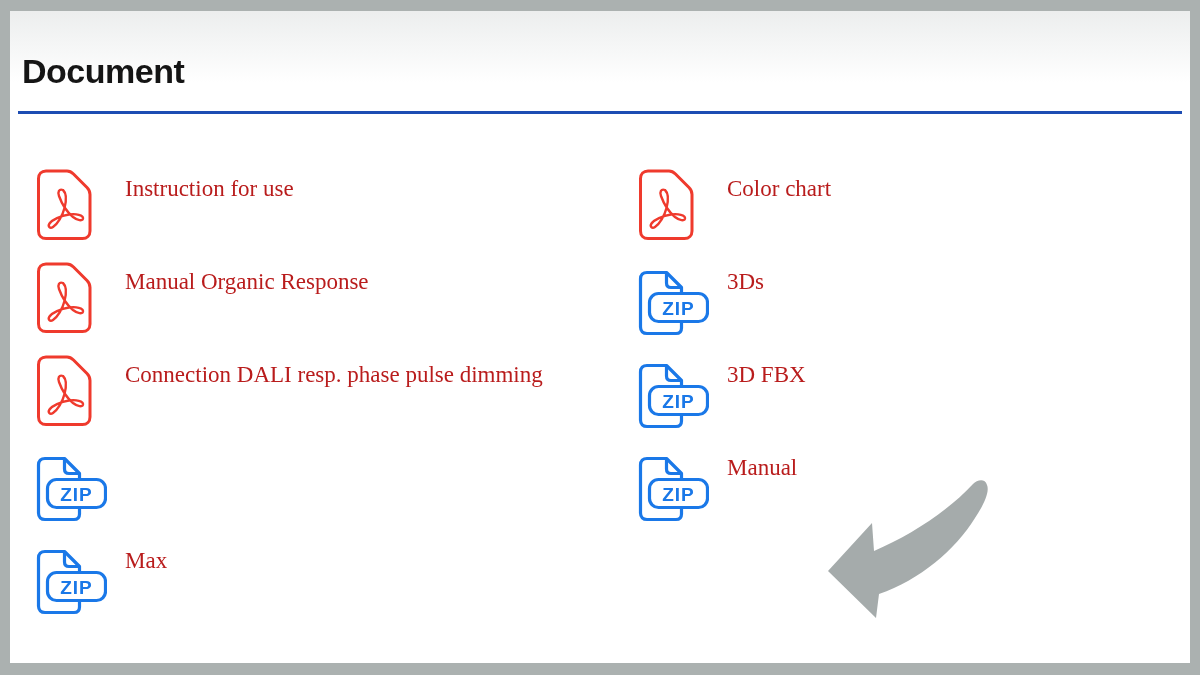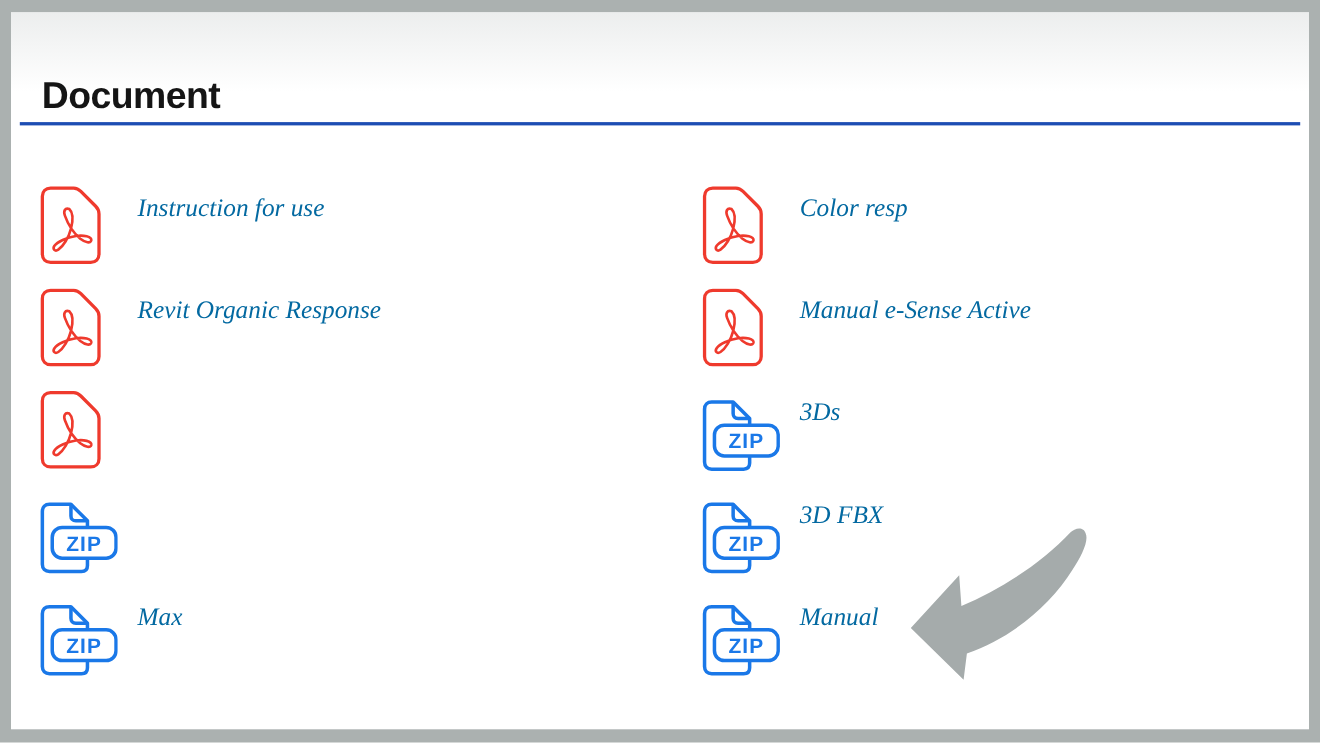--- a/index.html
+++ b/index.html
@@ -14,40 +14,40 @@
     background:#ffffff;
   }
   .top-sheen{
     position:absolute;top:0;left:0;right:0;height:72px;
     background:linear-gradient(180deg, rgba(168,176,176,0.22), rgba(168,176,176,0));
     pointer-events:none;
   }
   .page-title{
     position:absolute;left:12px;top:40px;
     font-size:34px;font-weight:bold;color:#151515;
-    letter-spacing:-0.5px;line-height:40px;margin:16px;
+    letter-spacing:-0.5px;line-height:40px;margin:0;
   }
   .title-rule{
     position:absolute;left:8px;top:100px;width:1164px;height:3px;
     background:#1d4db3;
   }
   .col{position:absolute;top:158px;}
   .col-left{left:25px;width:560px;}
   .col-right{left:627px;width:560px;}
   .doc-row{
     height:93px;display:flex;align-items:flex-start;
   }
   .icon-wrap{width:90px;flex:0 0 90px;display:block;text-decoration:underline;}
   .zip-svg{margin-top:8px;display:block;}
   .pdf-svg{margin-top:0;display:block;}
   .doc-label{
     font-family:"Liberation Serif", serif;
-    font-size:23px;line-height:38px;color:#0369a1;
+    font-size:23px;line-height:38px;color:#b91c1c;
     text-decoration:none;display:block;padding-top:1px;
-    max-width:420px;cursor:pointer;font-style:italic;
+    max-width:420px;cursor:pointer;
   }
   .pdf-outline{fill:none;stroke:#ef3a2d;stroke-width:3;}
   .pdf-glyph{fill:none;stroke:#ef3a2d;stroke-width:2.4;stroke-linecap:round;stroke-linejoin:round;}
   .zip-outline{fill:none;stroke:#1a78e8;stroke-width:3.2;stroke-linejoin:round;}
   .zip-badge{fill:#ffffff;stroke:#1a78e8;stroke-width:3.2;}
   .zip-text{
     fill:#1a78e8;font-family:"Liberation Sans", sans-serif;
     font-size:19px;font-weight:bold;letter-spacing:1px;
   }
   .pointer-arrow{
@@ -76,30 +76,31 @@
       <a class="doc-label">Instruction for use</a>
     </div>
 
     <div class="doc-row">
       <span class="icon-wrap">
         <svg class="pdf-svg" width="58" height="73" viewBox="0 0 58 73">
           <path class="pdf-outline" d="M11 2 H32 C34.5 2 36.5 3 38.5 5 L52 18.5 C54 20.5 55 22.5 55 25.5 V62 C55 66.5 52 69.5 47.5 69.5 H11 C6.5 69.5 3.5 66.5 3.5 62 V9.5 C3.5 5 6.5 2 11 2 Z"></path>
           <path class="pdf-glyph" d="M28 21 c-4 -1.5 -5.5 2 -4 6 c2.5 7 8 16 14 21 c4.5 3.5 9.5 4.5 10 1.5 c0.5 -3.5 -7 -5 -14 -4 c-8.5 1.2 -17 5.5 -19.5 9 c-2 3 0.5 5.5 3.5 3.5 c4.5 -3 9.5 -11 11.5 -19 c1.7 -6.5 2.3 -14.5 -1.5 -18 z"></path>
         </svg>
       </span>
-      <a class="doc-label">Revit Organic Response</a>
+      <a class="doc-label">Manual Organic Response</a>
     </div>
 
     <div class="doc-row">
       <span class="icon-wrap">
         <svg class="pdf-svg" width="58" height="73" viewBox="0 0 58 73">
           <path class="pdf-outline" d="M11 2 H32 C34.5 2 36.5 3 38.5 5 L52 18.5 C54 20.5 55 22.5 55 25.5 V62 C55 66.5 52 69.5 47.5 69.5 H11 C6.5 69.5 3.5 66.5 3.5 62 V9.5 C3.5 5 6.5 2 11 2 Z"></path>
           <path class="pdf-glyph" d="M28 21 c-4 -1.5 -5.5 2 -4 6 c2.5 7 8 16 14 21 c4.5 3.5 9.5 4.5 10 1.5 c0.5 -3.5 -7 -5 -14 -4 c-8.5 1.2 -17 5.5 -19.5 9 c-2 3 0.5 5.5 3.5 3.5 c4.5 -3 9.5 -11 11.5 -19 c1.7 -6.5 2.3 -14.5 -1.5 -18 z"></path>
         </svg>
       </span>
+      <a class="doc-label">Connection DALI resp. phase pulse dimming</a>
     </div>
 
     <div class="doc-row">
       <span class="icon-wrap">
         <svg class="zip-svg" width="72" height="66" viewBox="0 0 72 66">
           <path class="zip-outline" d="M10 2.5 H29.5 L44.5 17.5 V58 C44.5 61.5 42.5 63.5 39 63.5 H10 C6 63.5 3.5 61 3.5 57 V9 C3.5 5 6 2.5 10 2.5 Z"></path>
           <path class="zip-outline" d="M29.5 2.5 V13 C29.5 15.5 31 17.5 34 17.5 H44.5"></path>
           <rect class="zip-badge" x="12.5" y="23.5" width="58" height="28" rx="9"></rect>
           <text class="zip-text" x="41.5" y="44.5" text-anchor="middle">ZIP</text>
         </svg>
@@ -121,32 +122,23 @@
 
   <div class="col col-right">
 
     <div class="doc-row">
       <span class="icon-wrap">
         <svg class="pdf-svg" width="58" height="73" viewBox="0 0 58 73">
           <path class="pdf-outline" d="M11 2 H32 C34.5 2 36.5 3 38.5 5 L52 18.5 C54 20.5 55 22.5 55 25.5 V62 C55 66.5 52 69.5 47.5 69.5 H11 C6.5 69.5 3.5 66.5 3.5 62 V9.5 C3.5 5 6.5 2 11 2 Z"></path>
           <path class="pdf-glyph" d="M28 21 c-4 -1.5 -5.5 2 -4 6 c2.5 7 8 16 14 21 c4.5 3.5 9.5 4.5 10 1.5 c0.5 -3.5 -7 -5 -14 -4 c-8.5 1.2 -17 5.5 -19.5 9 c-2 3 0.5 5.5 3.5 3.5 c4.5 -3 9.5 -11 11.5 -19 c1.7 -6.5 2.3 -14.5 -1.5 -18 z"></path>
         </svg>
       </span>
-      <a class="doc-label">Color resp</a>
+      <a class="doc-label">Color chart</a>
     </div>
 
-    <div class="doc-row">
-      <span class="icon-wrap">
-        <svg class="pdf-svg" width="58" height="73" viewBox="0 0 58 73">
-          <path class="pdf-outline" d="M11 2 H32 C34.5 2 36.5 3 38.5 5 L52 18.5 C54 20.5 55 22.5 55 25.5 V62 C55 66.5 52 69.5 47.5 69.5 H11 C6.5 69.5 3.5 66.5 3.5 62 V9.5 C3.5 5 6.5 2 11 2 Z"></path>
-          <path class="pdf-glyph" d="M28 21 c-4 -1.5 -5.5 2 -4 6 c2.5 7 8 16 14 21 c4.5 3.5 9.5 4.5 10 1.5 c0.5 -3.5 -7 -5 -14 -4 c-8.5 1.2 -17 5.5 -19.5 9 c-2 3 0.5 5.5 3.5 3.5 c4.5 -3 9.5 -11 11.5 -19 c1.7 -6.5 2.3 -14.5 -1.5 -18 z"></path>
-        </svg>
-      </span>
-      <a class="doc-label">Manual e-Sense Active</a>
-    </div>
 
     <div class="doc-row">
       <span class="icon-wrap">
         <svg class="zip-svg" width="72" height="66" viewBox="0 0 72 66">
           <path class="zip-outline" d="M10 2.5 H29.5 L44.5 17.5 V58 C44.5 61.5 42.5 63.5 39 63.5 H10 C6 63.5 3.5 61 3.5 57 V9 C3.5 5 6 2.5 10 2.5 Z"></path>
           <path class="zip-outline" d="M29.5 2.5 V13 C29.5 15.5 31 17.5 34 17.5 H44.5"></path>
           <rect class="zip-badge" x="12.5" y="23.5" width="58" height="28" rx="9"></rect>
           <text class="zip-text" x="41.5" y="44.5" text-anchor="middle">ZIP</text>
         </svg>
       </span>

